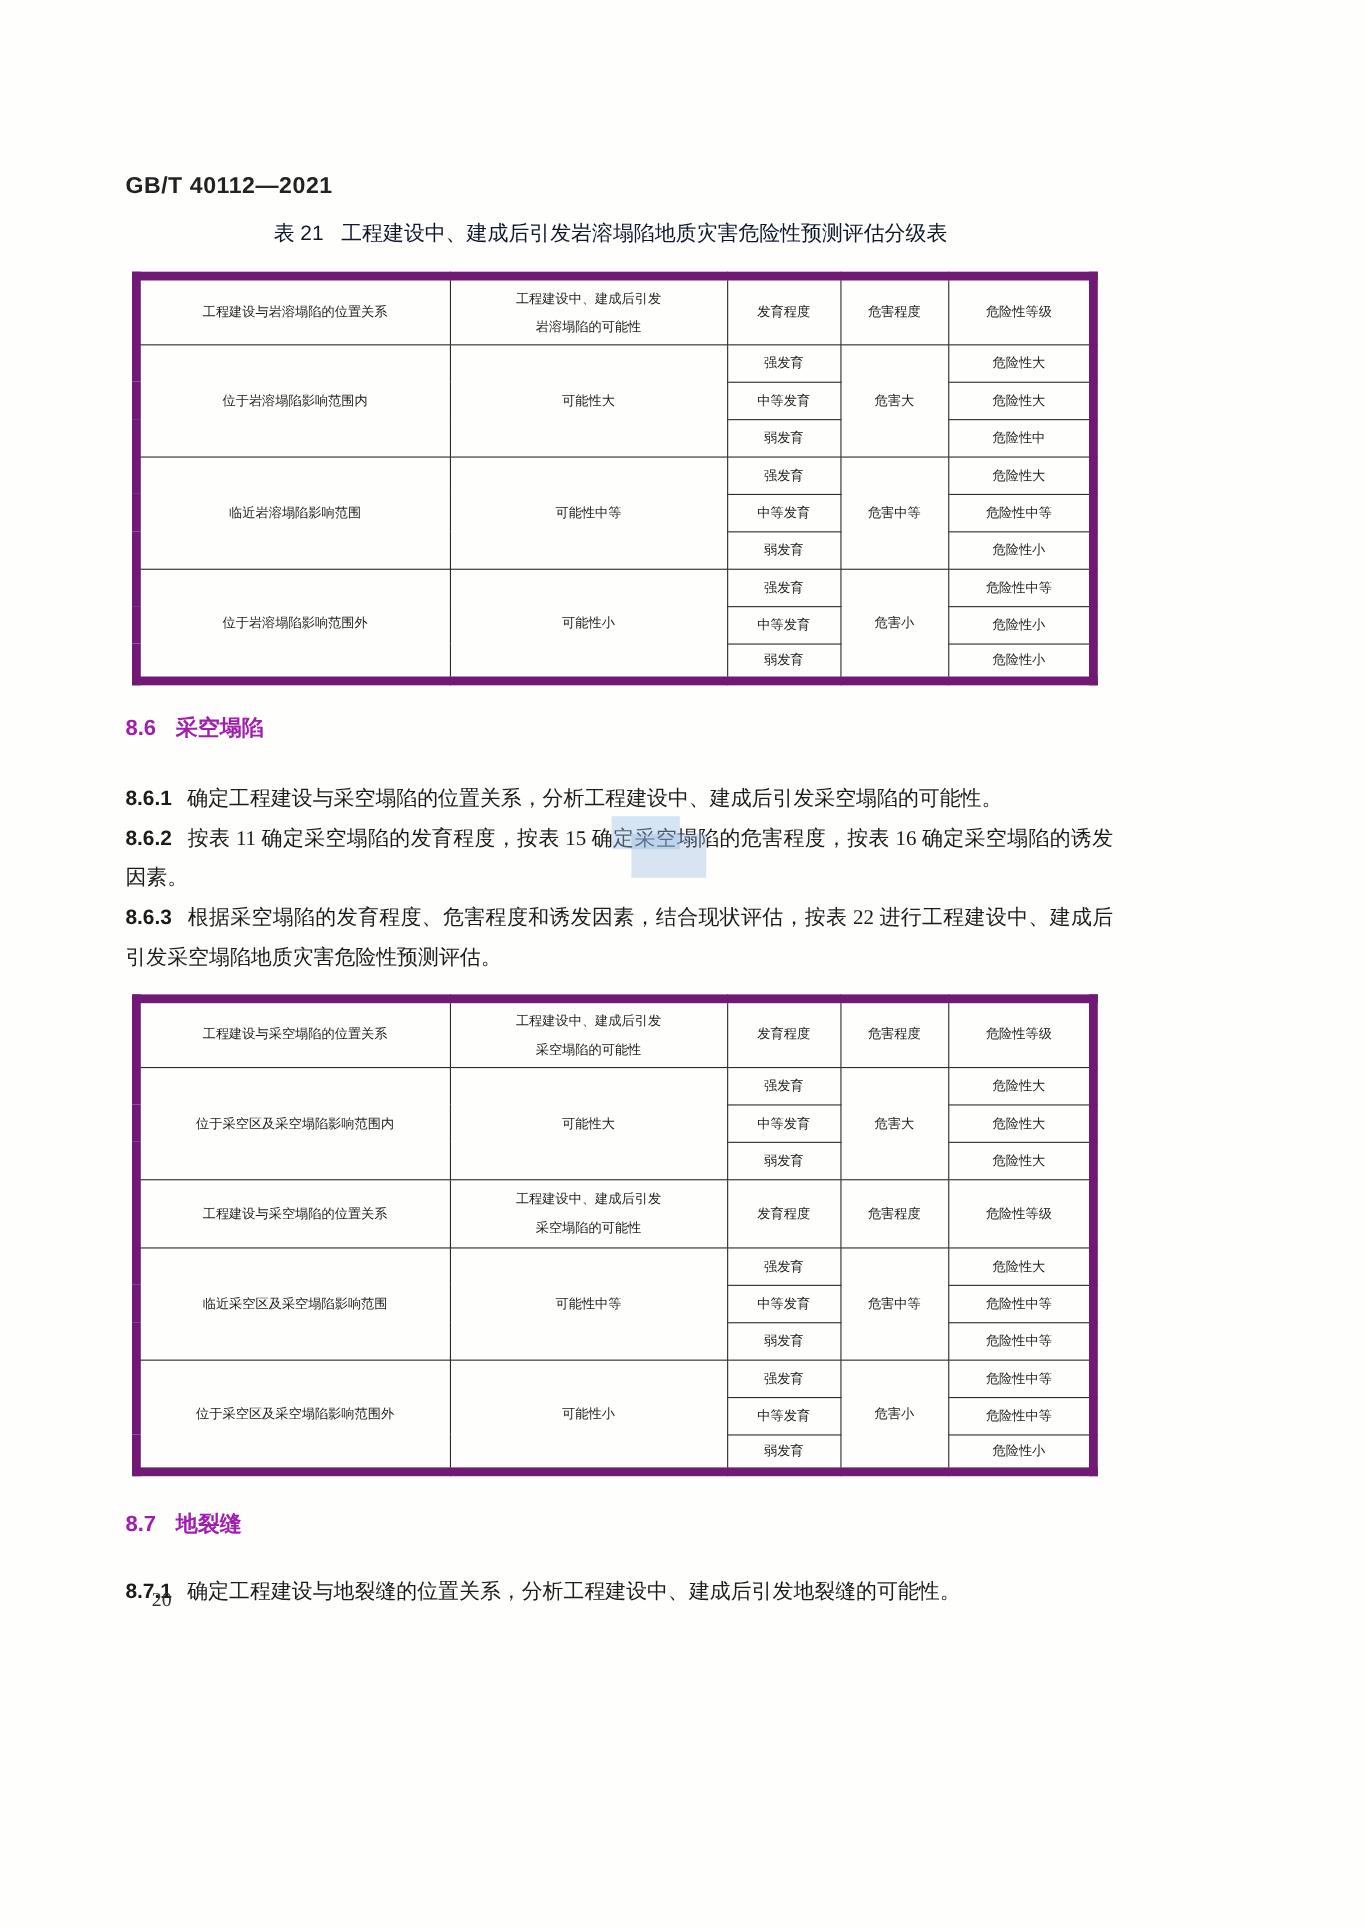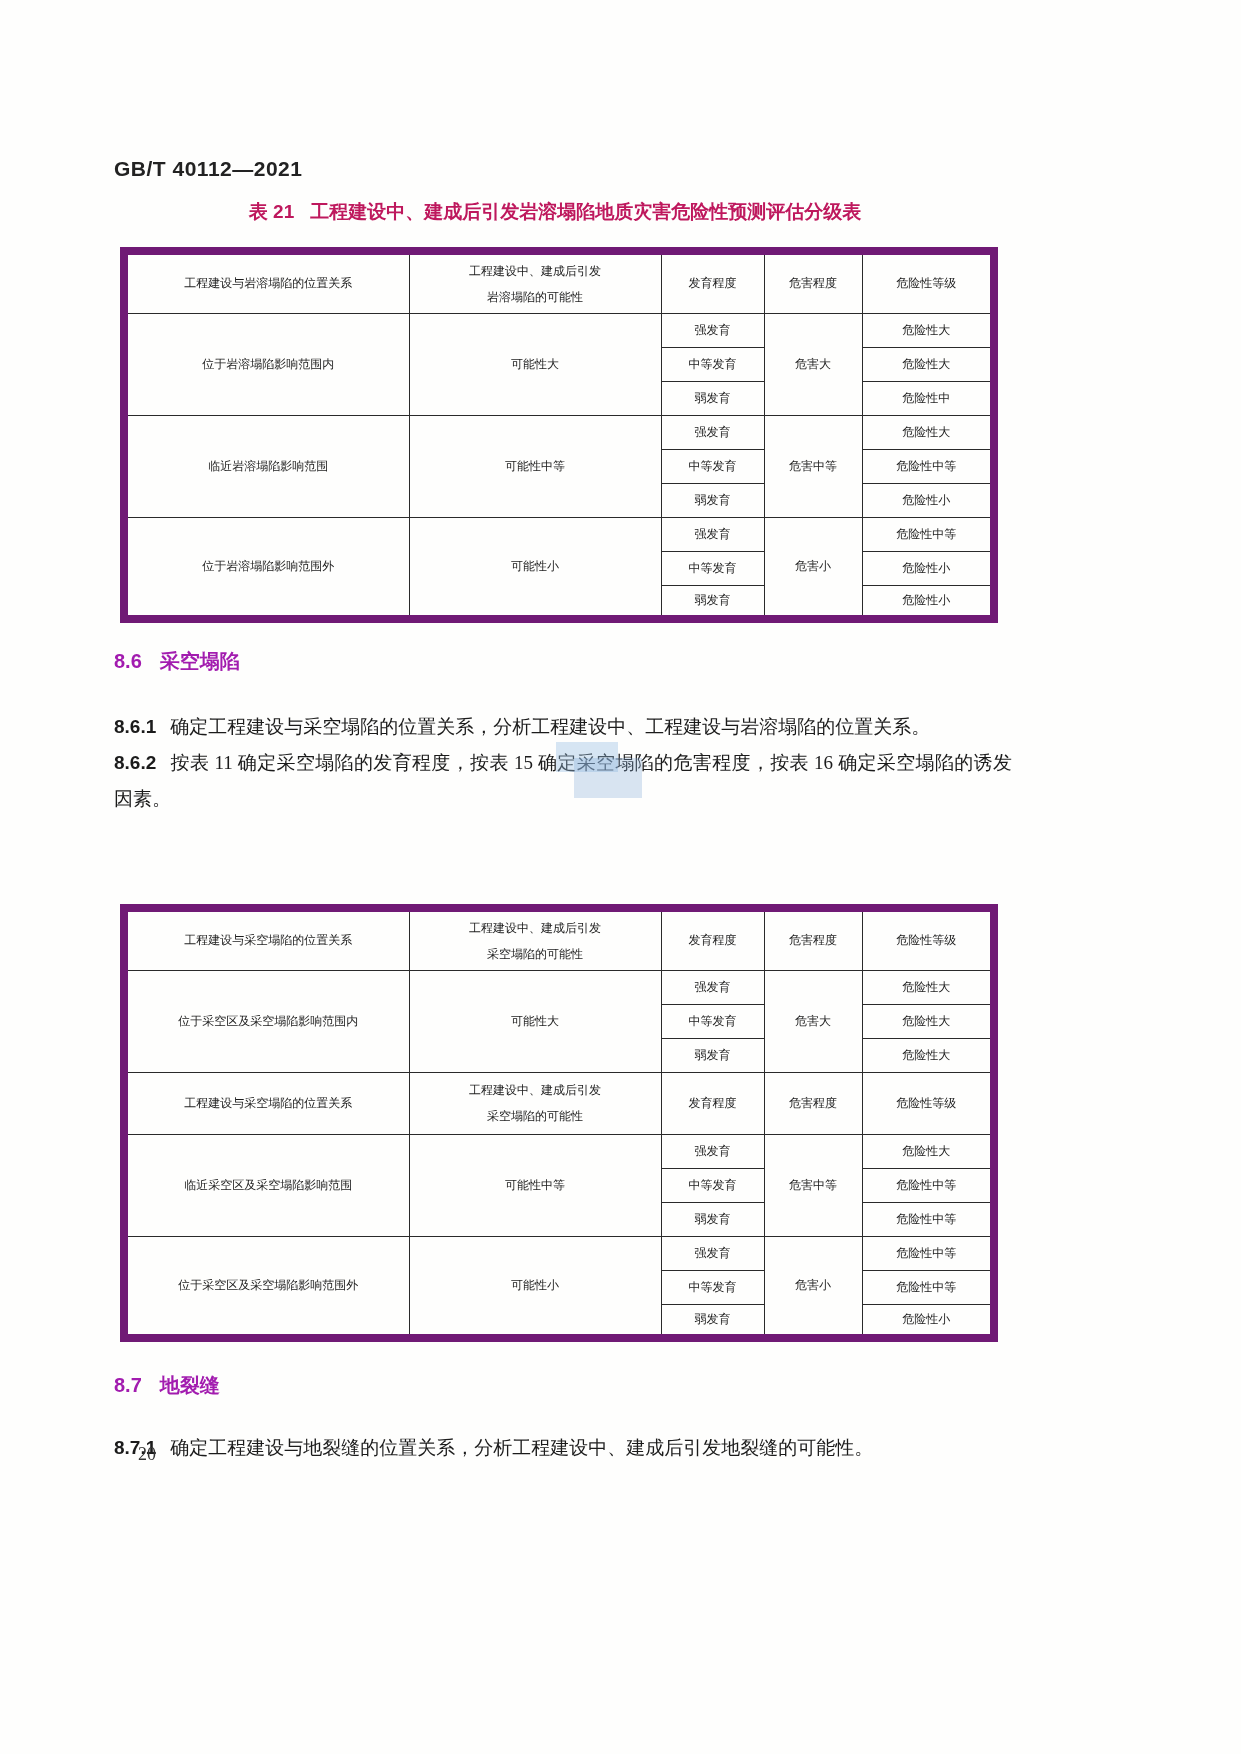--- a/index.html
+++ b/index.html
@@ -25,23 +25,23 @@
     color: #222;
     margin-top: 29px;
   }
 
   .table-title {
     position: absolute;
     left: 120px;
     width: 870px;
     text-align: center;
     font-family: "Liberation Sans", sans-serif;
-    font-weight: 700;
+    font-weight: 400;
     font-size: 19px;
-    color: #be185d;
+    color: #0f172a;
   }
   .t21-title { top: 199px; }
   .t22-title { top: 861px; }
   .title-label { margin-right: 16px; }
 
   .gb-table {
     position: absolute;
     left: 120px;
     width: 870px;
     border-collapse: collapse;
@@ -187,24 +187,27 @@
         <td>危险性小</td>
       </tr>
     </tbody>
   </table>
 
   <div class="sec-heading sec-86">
     <span class="sec-num">8.6</span><span>采空塌陷</span>
   </div>
 
   <p class="clause c861">
-    <span class="cl-num">8.6.1</span><span>确定工程建设与采空塌陷的位置关系，分析工程建设中、工程建设与岩溶塌陷的位置关系。</span>
+    <span class="cl-num">8.6.1</span><span>确定工程建设与采空塌陷的位置关系，分析工程建设中、建成后引发采空塌陷的可能性。</span>
   </p>
   <p class="clause c862">
     <span class="cl-num">8.6.2</span><span>按表 11 确定采空塌陷的发育程度，按表 15 确定采空塌陷的危害程度，按表 16 确定采空塌陷的诱发因素。</span>
+  </p>
+  <p class="clause c863">
+    <span class="cl-num">8.6.3</span><span>根据采空塌陷的发育程度、危害程度和诱发因素，结合现状评估，按表 22 进行工程建设中、建成后引发采空塌陷地质灾害危险性预测评估。</span>
   </p>
 
   <div class="watermark wm1"></div>
   <div class="watermark wm2"></div>
 
 
   <table class="gb-table table22">
     <colgroup>
       <col style="width:285px">
         <col style="width:252px">

